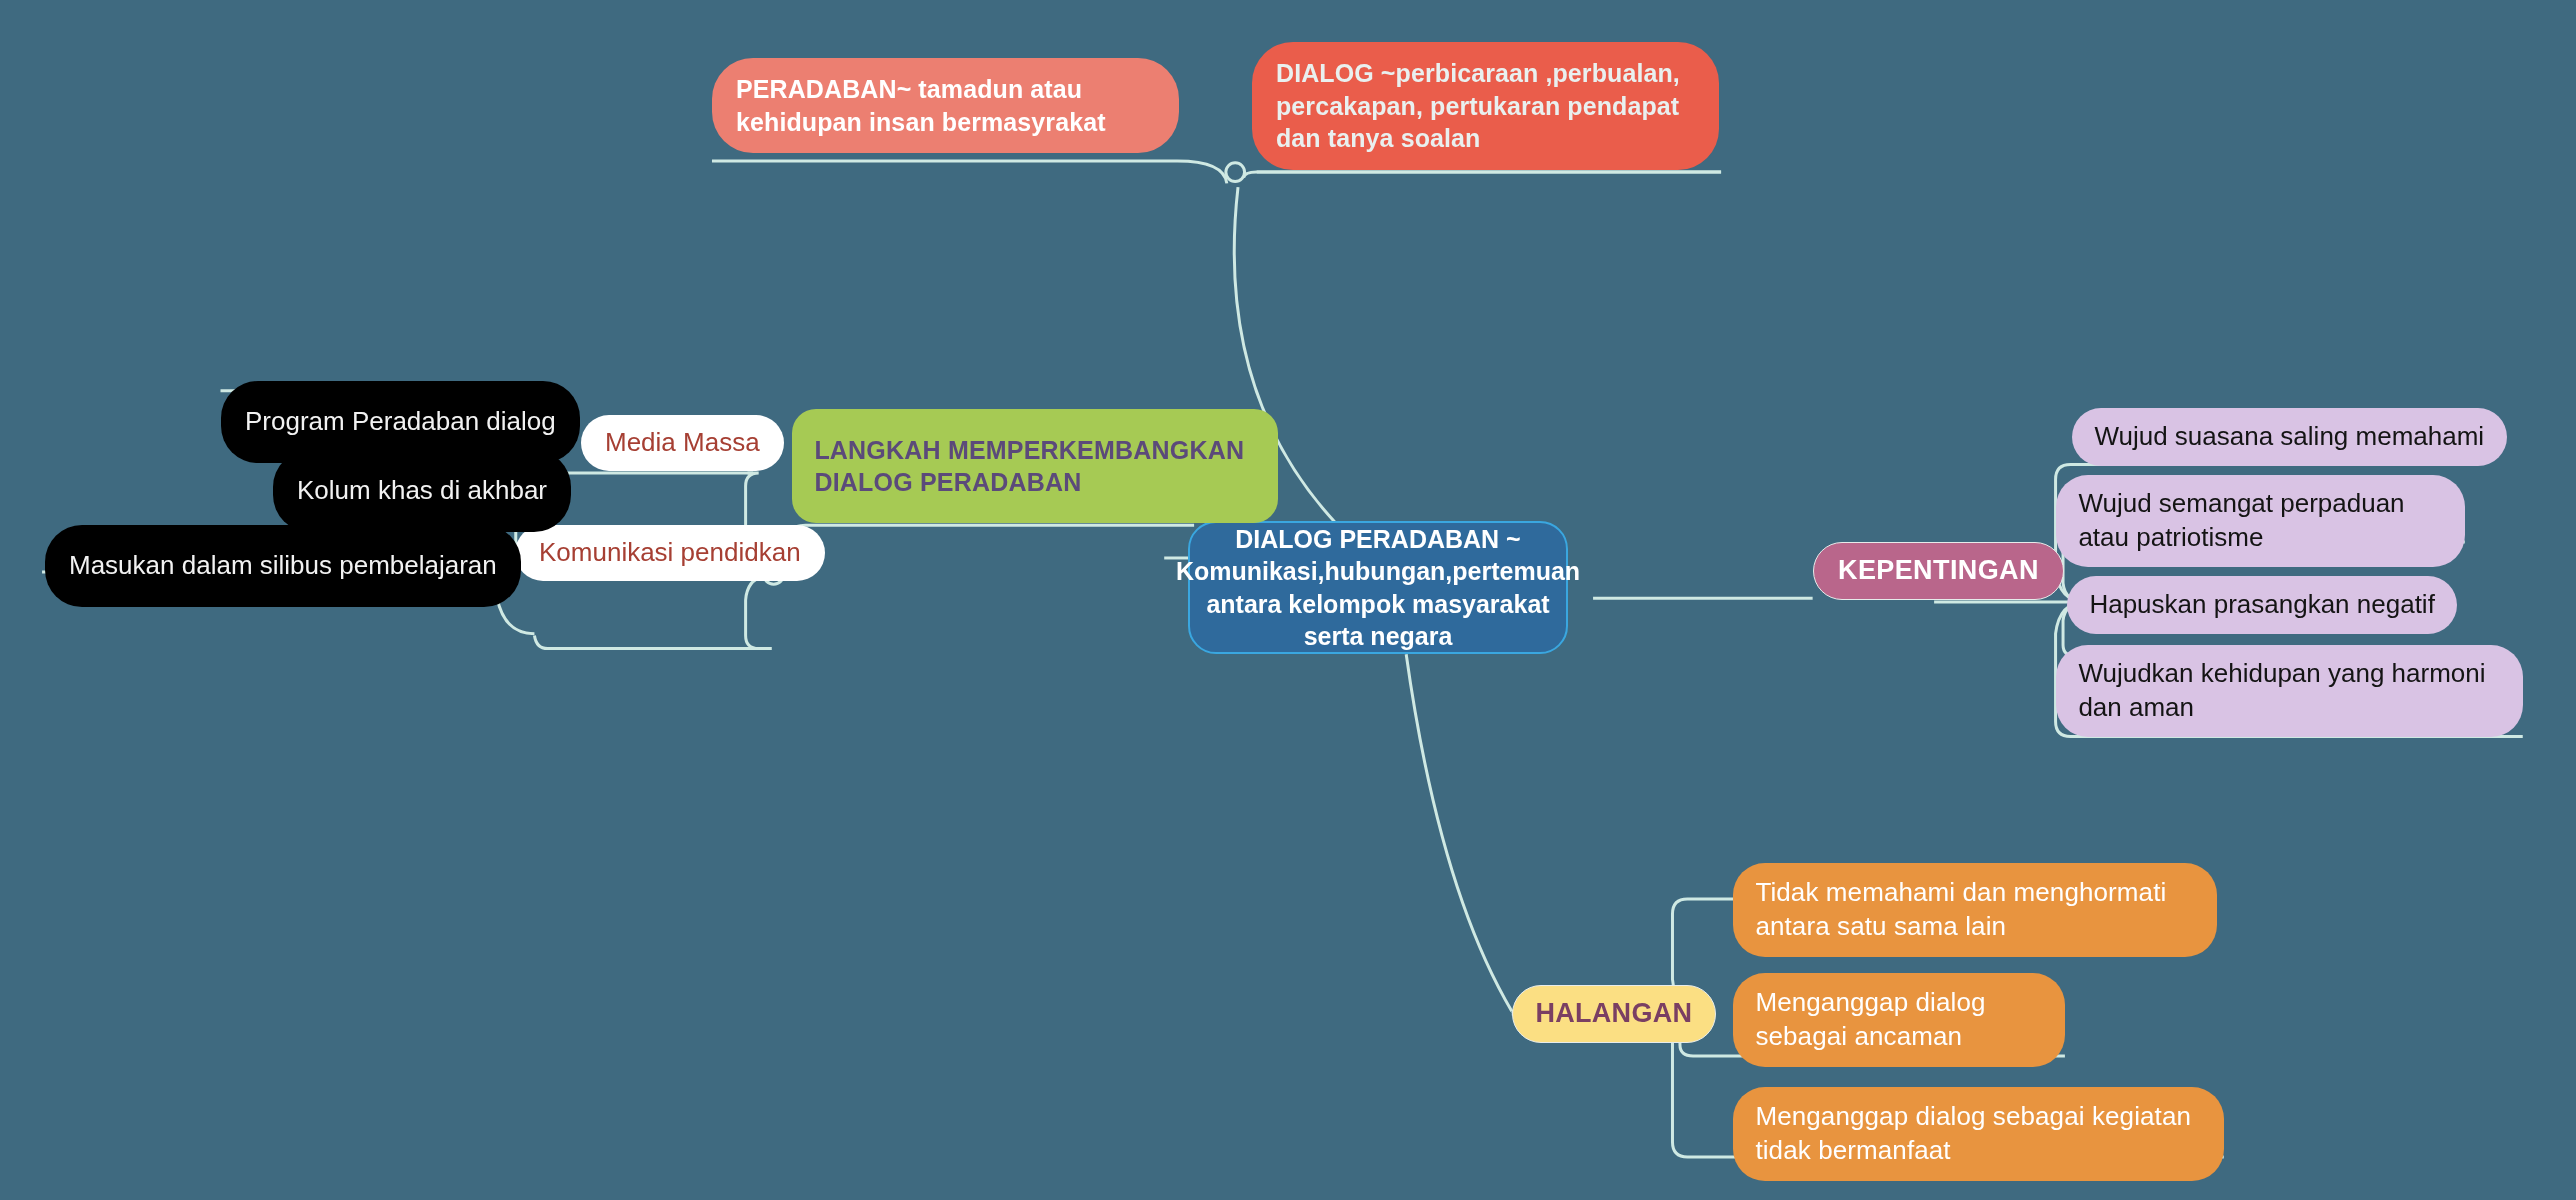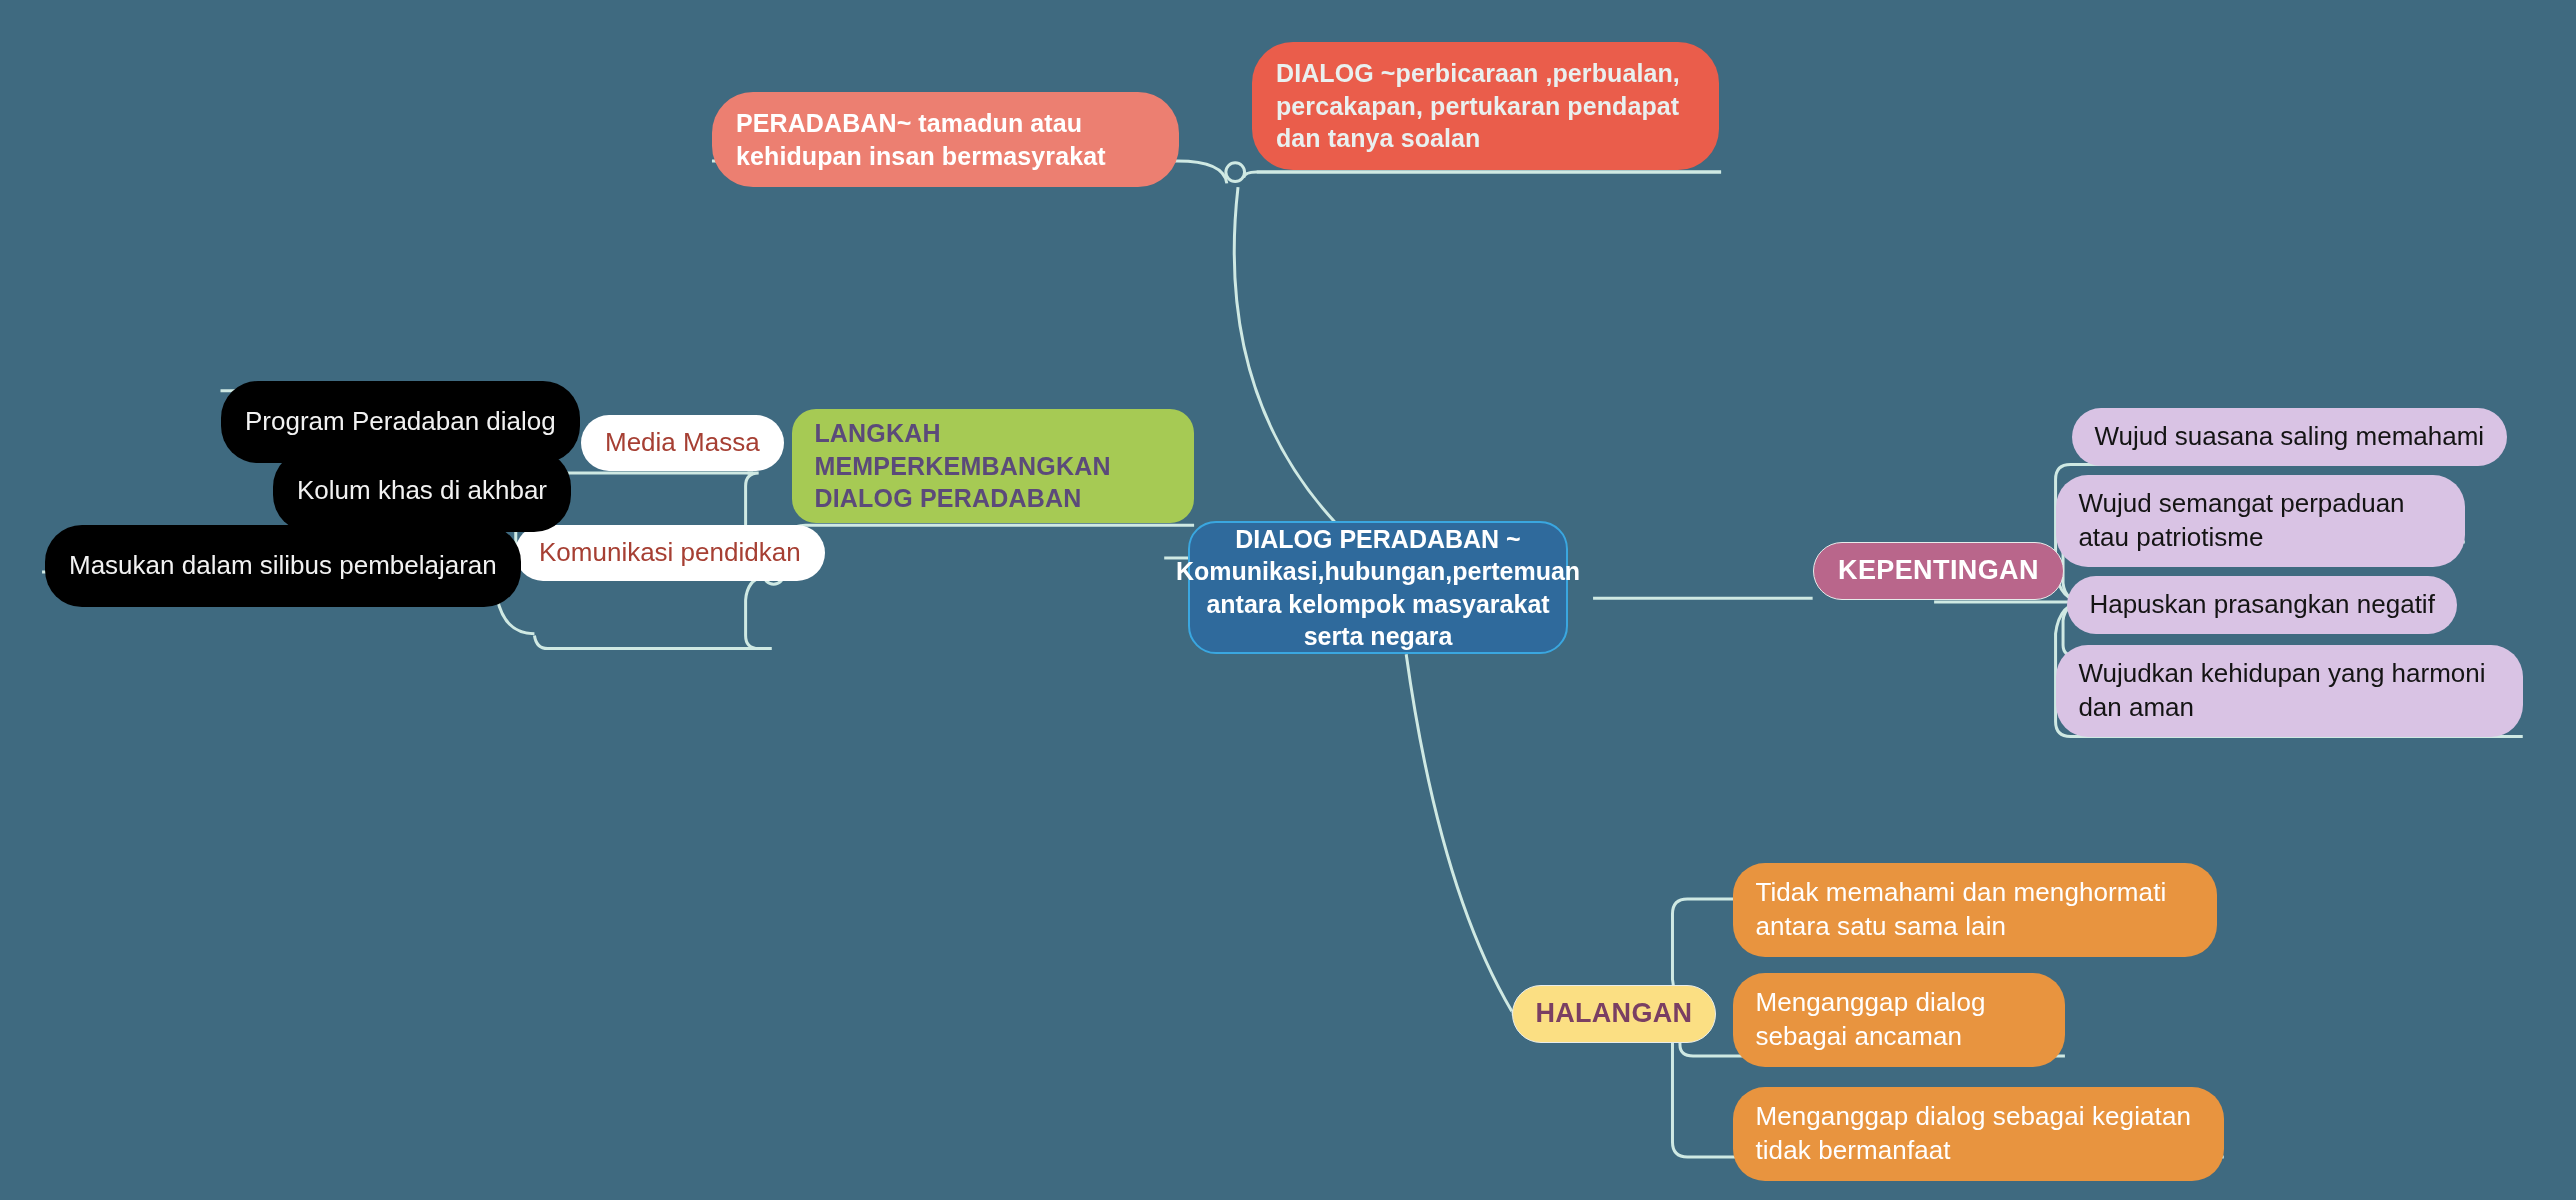--- a/index.html
+++ b/index.html
@@ -33,21 +33,20 @@
   }
   
   .n-salmon {
     background: #ec7f71;
     color: #ffffff;
     font-weight: bold;
     border-radius: 41px;
     padding: 15px 24px;
     font-size: 25px;
     letter-spacing: 0.1px;
-    margin-top: 34px;
   }
   .n-red {
     background: #ea5d4b;
     color: #e9f0ef;
     font-weight: bold;
     border-radius: 41px;
     padding: 15px 24px;
     font-size: 25px;
     letter-spacing: 0.1px;
   }
@@ -179,21 +178,21 @@
       <circle cx="530" cy="612" r="11"></circle>
     </g>
   </svg>
 
   <div class="node n-salmon" style="left:712px; top:58px; width:467px;">PERADABAN~ tamadun atau kehidupan insan bermasyrakat</div>
 
   <div class="node n-red" style="left:1252px; top:42px; width:467px;">DIALOG ~perbicaraan ,perbualan, percakapan, pertukaran pendapat dan tanya soalan</div>
 
   <div class="node n-center" style="left:1188px; top:521px; width:380px; height:133px;">DIALOG PERADABAN ~ Komunikasi,hubungan,pertemuan antara kelompok masyarakat serta negara</div>
 
-  <div class="node n-green" style="left:792px; top:409px; width:402px; height:114px;">LANGKAH MEMPERKEMBANGKAN DIALOG PERADABAN</div>
+  <div class="node n-green" style="left:792px; top:409px; width:486px; height:114px;">LANGKAH MEMPERKEMBANGKAN DIALOG PERADABAN</div>
 
   <div class="node n-white" style="left:581px; top:415px;">Media Massa</div>
 
   <div class="node n-white" style="left:515px; top:525px;">Komunikasi pendidkan</div>
 
   <div class="node n-black" style="left:221px; top:381px;">Program Peradaban dialog</div>
 
   <div class="node n-black" style="left:273px; top:450px;">Kolum khas di akhbar</div>
 
   <div class="node n-black" style="left:45px; top:525px;">Masukan dalam silibus pembelajaran</div>

